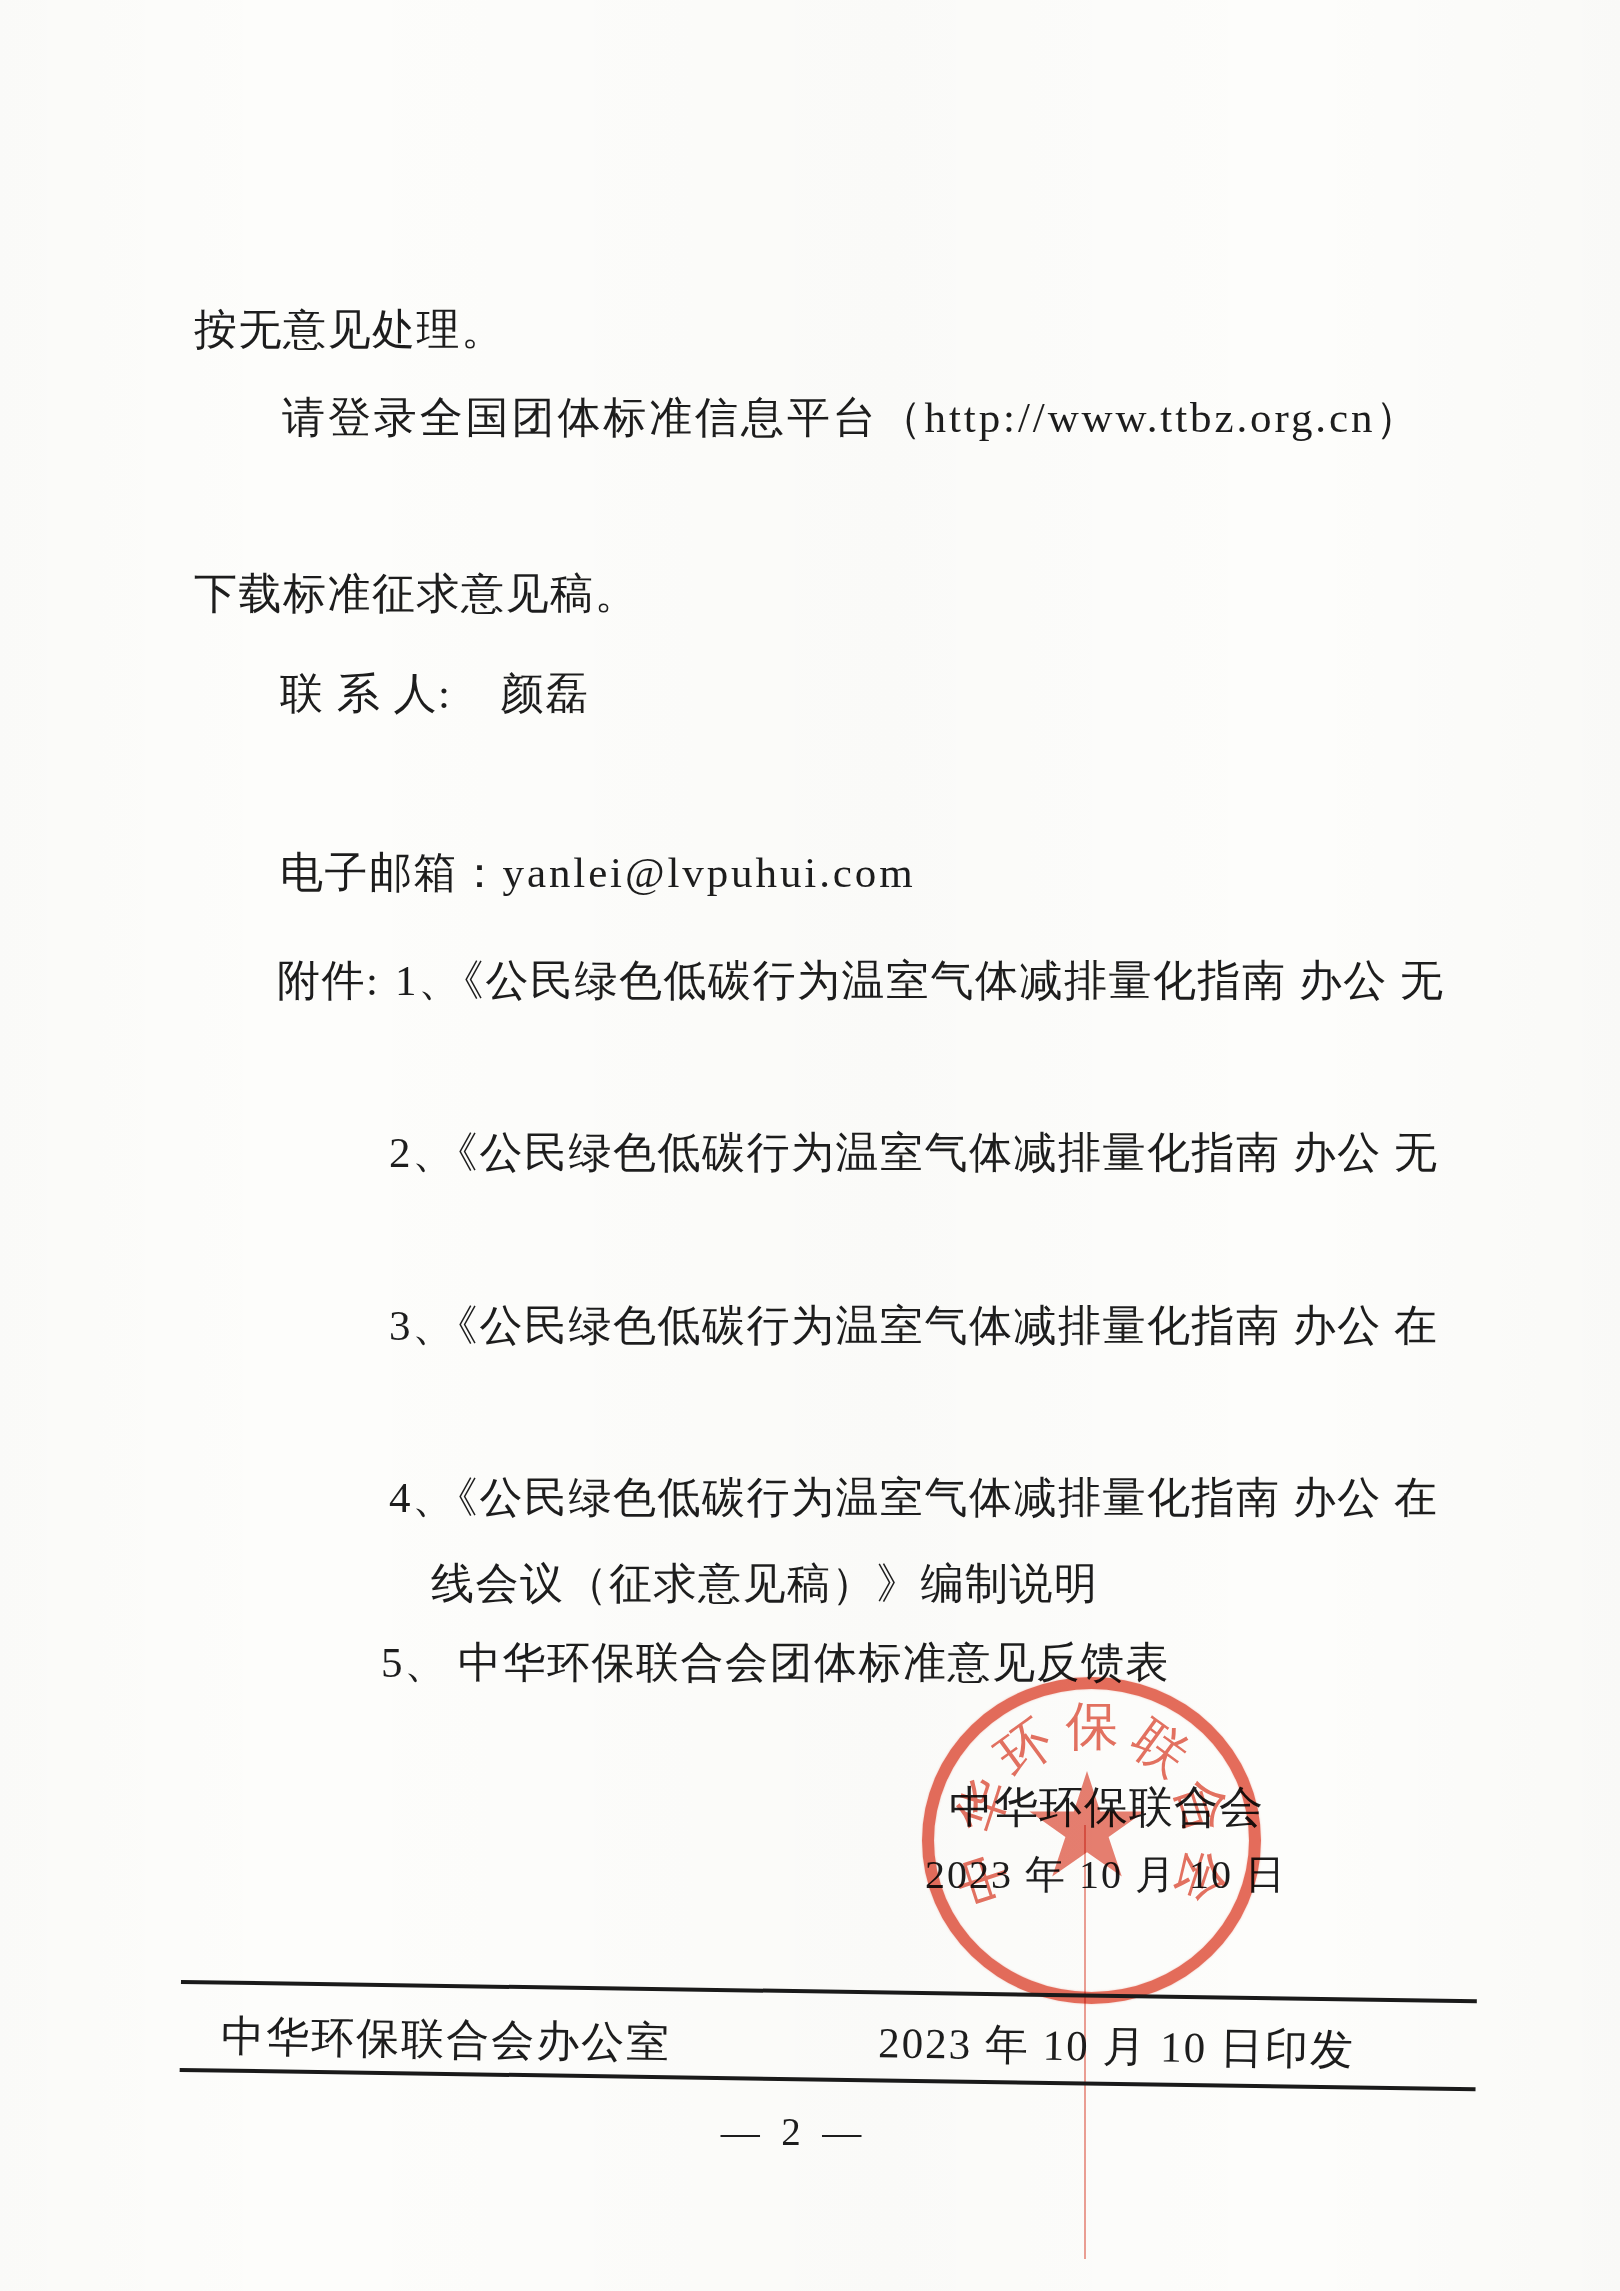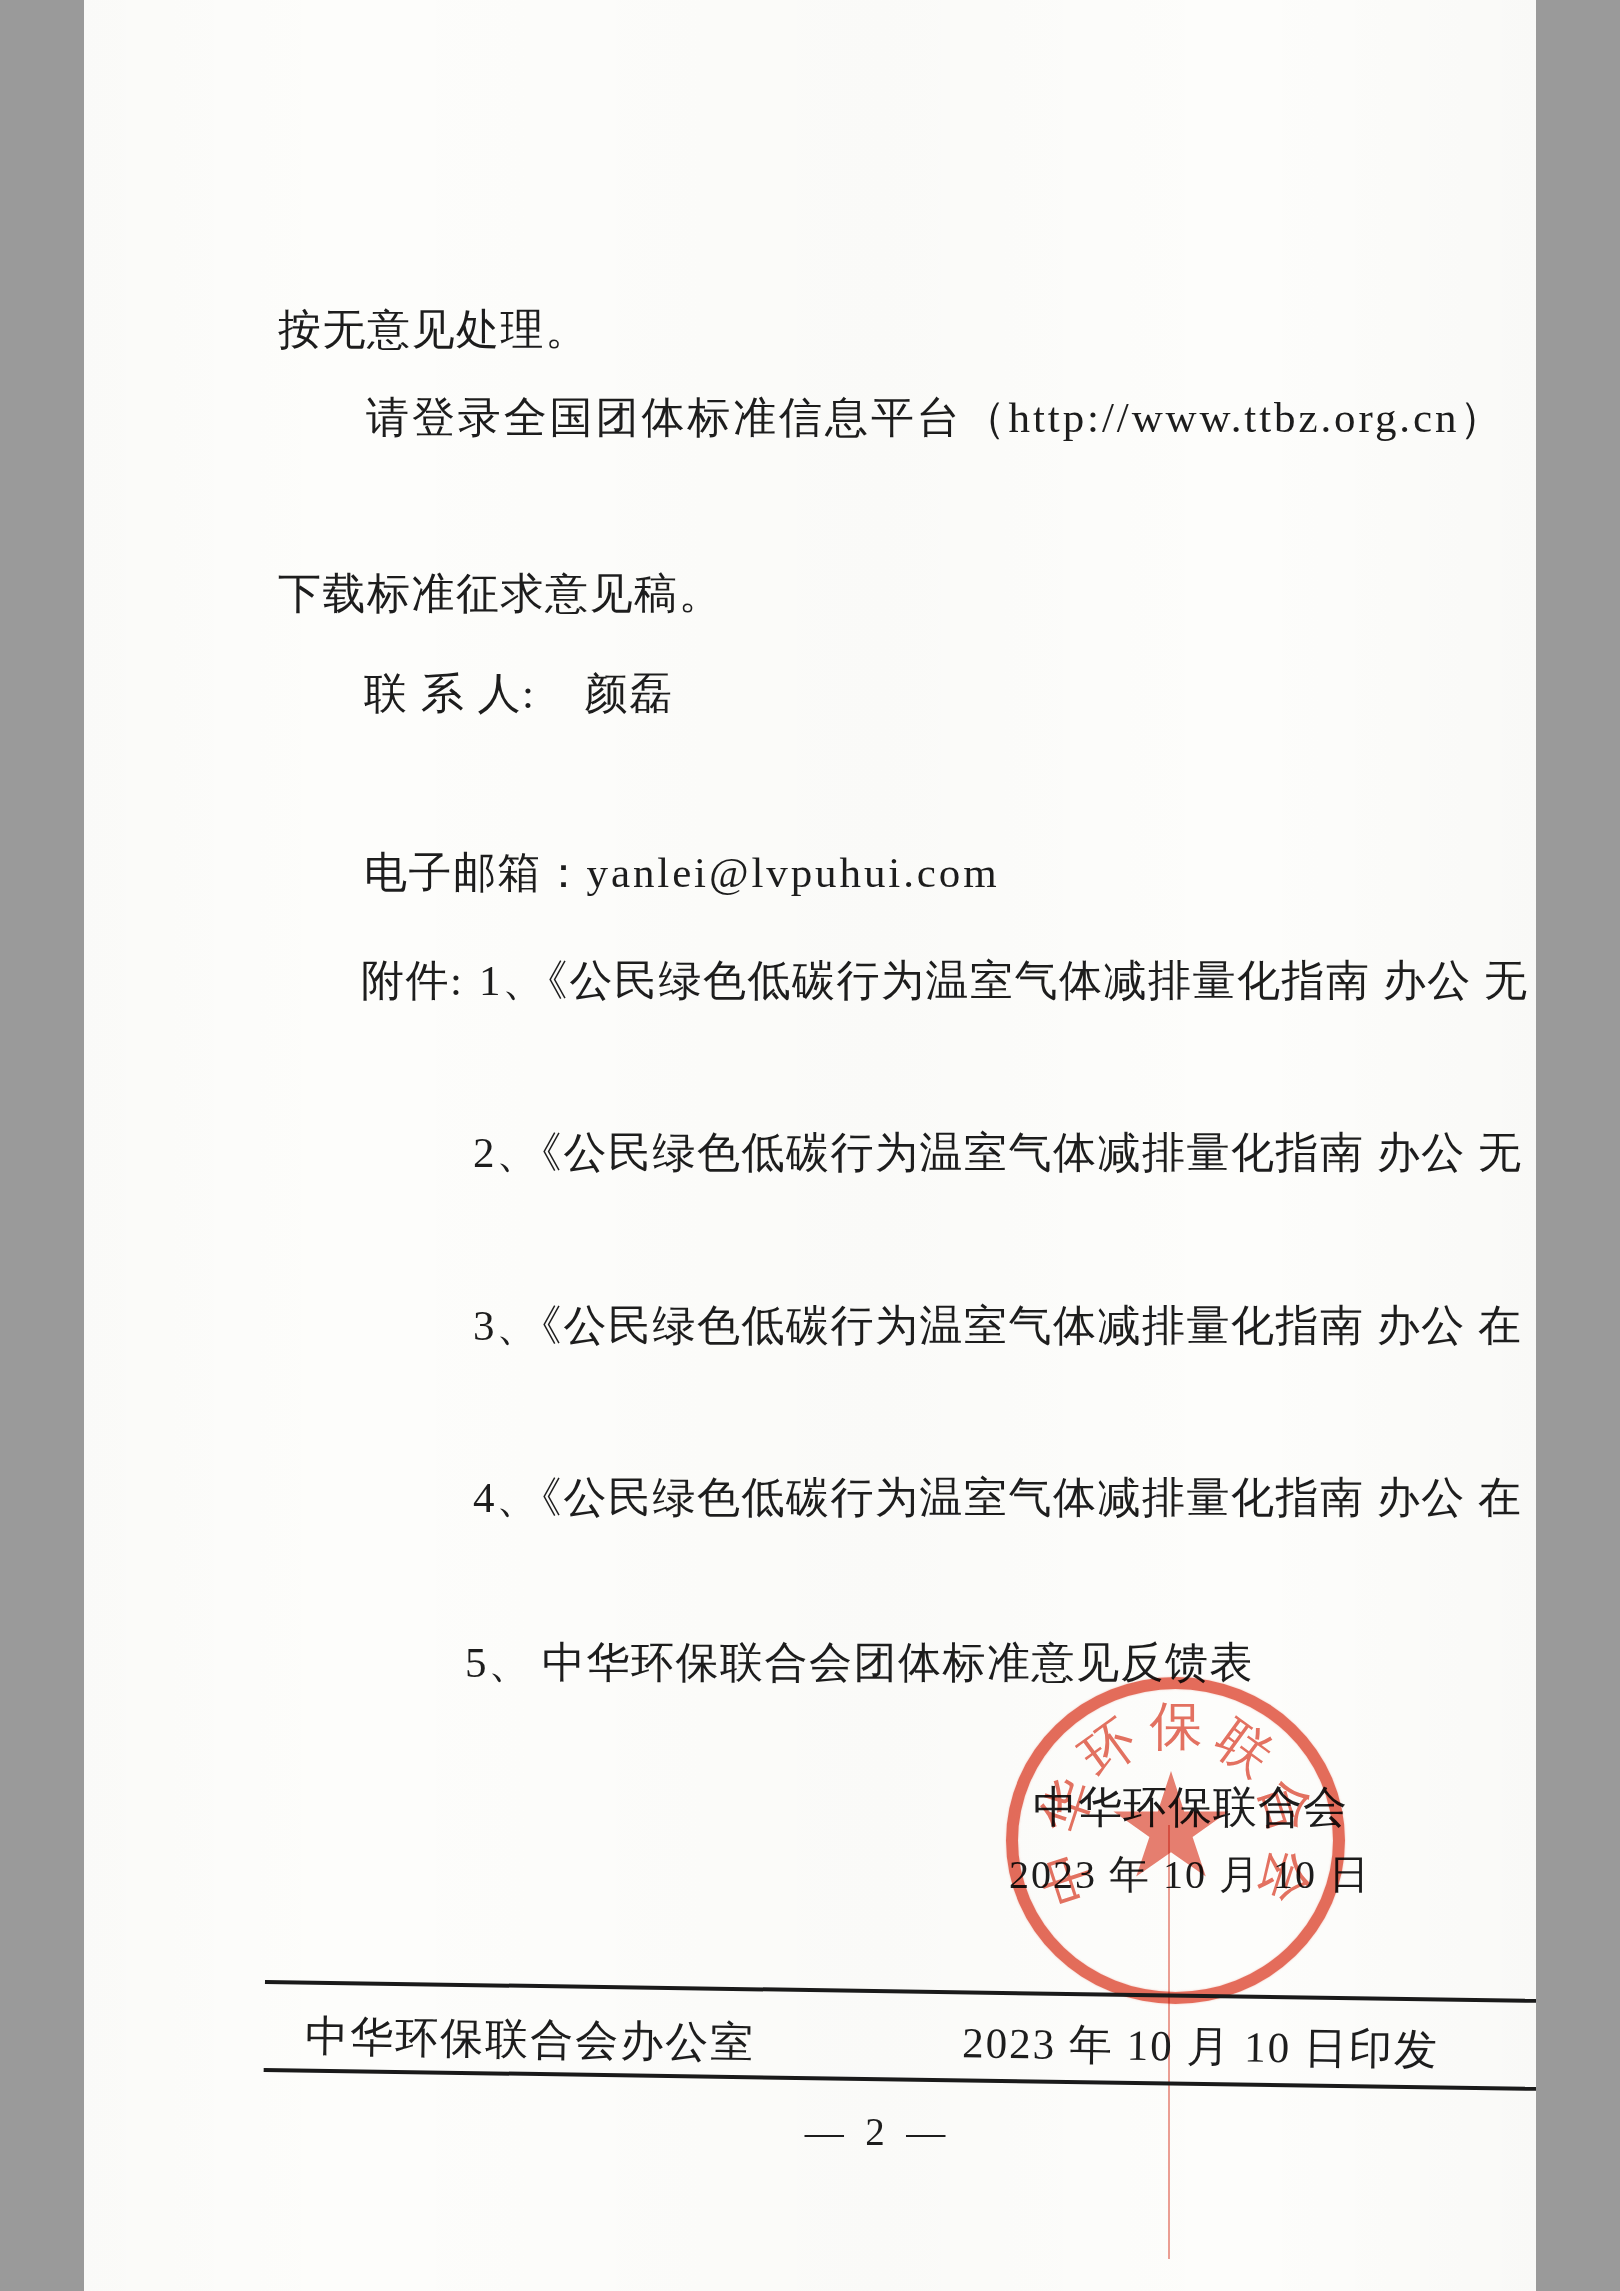--- a/index.html
+++ b/index.html
@@ -1,17 +1,17 @@
 <!DOCTYPE html>
 <html><head>
 <meta charset="utf-8">
 <style>
   html,body{margin:0;padding:0;background:#9a9a9a;}
   .page{
-    position:relative;width:1452px;height:2292px;margin:0 auto;
+    position:relative;width:1620px;height:2292px;margin:0 auto;
     background:#fdfdfb;overflow:hidden;
     font-family:"Liberation Serif","DejaVu Serif",serif;color:#1d1d1d;
   }
   .scan-tint{position:absolute;inset:0;pointer-events:none;
     background:
       linear-gradient(90deg, rgba(0,0,0,0.012) 0%, rgba(0,0,0,0) 18%, rgba(0,0,0,0.01) 55%, rgba(0,0,0,0) 80%, rgba(0,0,0,0.015) 100%);
   }
   .line{position:absolute;white-space:pre;font-size:43px;letter-spacing:1.5px;line-height:1;}
   .latin-wide{letter-spacing:2.9px;}
   .contact-gap{display:inline-block;width:49px;}
@@ -74,20 +74,21 @@
   <div class="line" style="left:441px;top:959px;">《公民绿色低碳行为温室气体减排量化指南 办公 无</div>
 
   <div class="line" style="left:389px;top:1131px;">2、</div>
   <div class="line" style="left:435px;top:1131px;">《公民绿色低碳行为温室气体减排量化指南 办公 无</div>
 
   <div class="line" style="left:389px;top:1304px;">3、</div>
   <div class="line" style="left:435px;top:1304px;">《公民绿色低碳行为温室气体减排量化指南 办公 在</div>
 
   <div class="line" style="left:389px;top:1476px;">4、</div>
   <div class="line" style="left:435px;top:1476px;">《公民绿色低碳行为温室气体减排量化指南 办公 在</div>
+  <div class="line" style="left:431px;top:1562px;">线会议（征求意见稿）》编制说明</div>
 
   <div class="line" style="left:381px;top:1641px;">5、</div>
   <div class="line" style="left:458px;top:1641px;">中华环保联合会团体标准意见反馈表</div>
 
   <div class="seal">
     <div class="seal-ring"></div>
     <span class="seal-char c0">中</span>
     <span class="seal-char c1">华</span>
     <span class="seal-char c2">环</span>
     <span class="seal-char c3">保</span>

